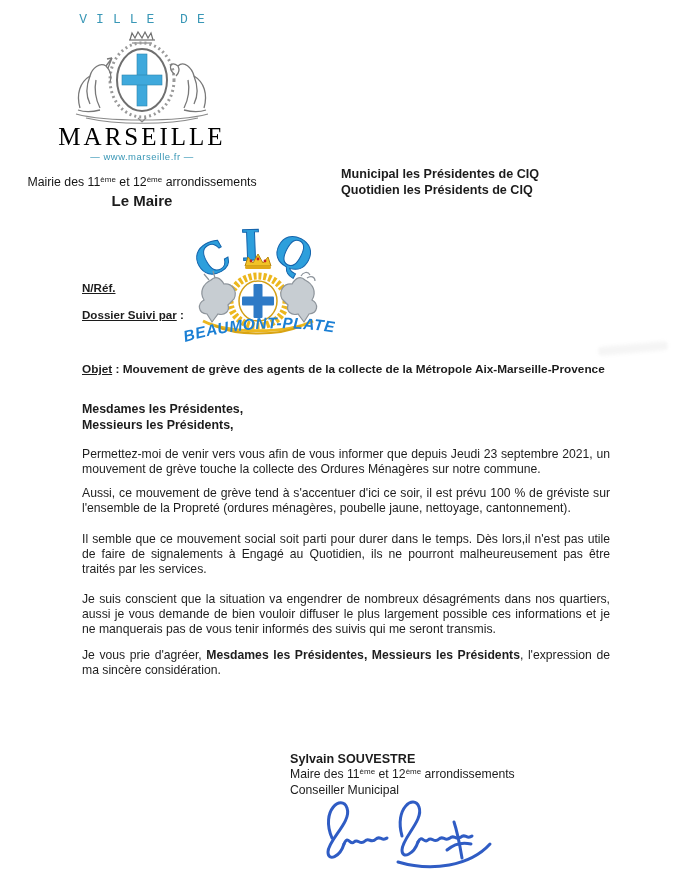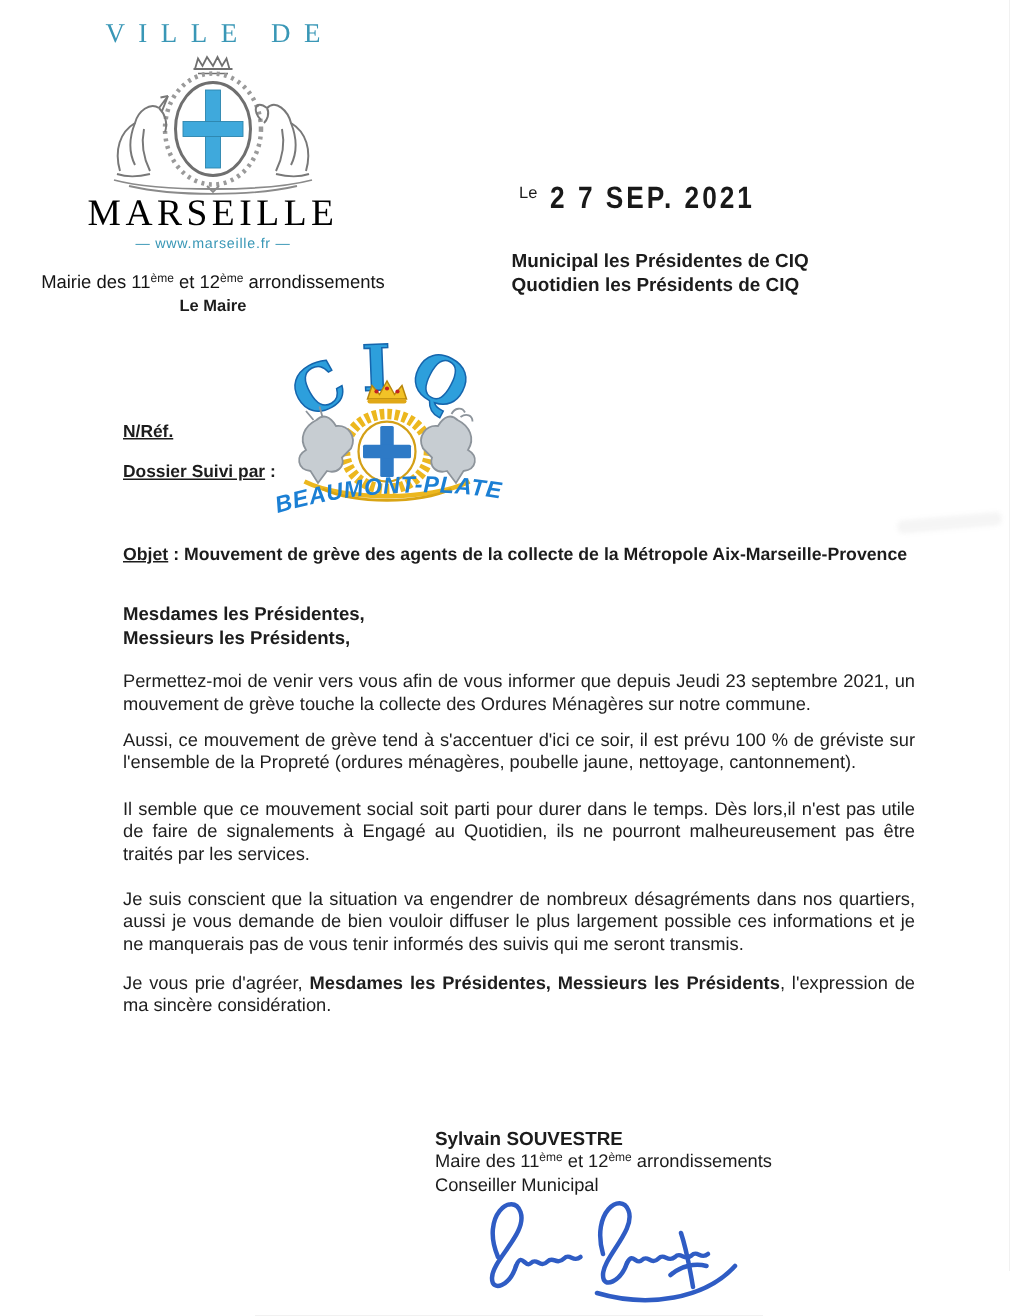--- a/index.html
+++ b/index.html
@@ -4,31 +4,31 @@
 <style>
   html,body { margin:0; padding:0; background:#e8e8e8; }
   .page {
     position:relative; width:673px; height:877px; margin:0 auto;
     background:#ffffff; overflow:hidden;
     font-family:"Liberation Sans", sans-serif; color:#1c1c1c;
   }
   
   .ms-header { position:absolute; left:18px; top:12px; width:248px; text-align:center; }
   .ville-de {
-    font-family:Liberation Serif, serif; font-size:18px; letter-spacing:9px;
+    font-family:Liberation Mono, monospace; font-size:13px; letter-spacing:9px;
     color:#3997b6; padding-left:9px; white-space:nowrap;
   }
   .ms-arms { display:block; margin:1px auto 0 auto; }
   .ms-name {
     font-family:"Liberation Serif", serif; font-size:25px; letter-spacing:3px;
     color:#000000; line-height:26px; white-space:nowrap;
   }
   .ms-web { font-size:9.5px; color:#3997b6; margin-top:1px; letter-spacing:0.5px; }
   .ms-office { font-size:12.3px; color:#151515; margin-top:13px; white-space:nowrap; }
-  .ms-role { font-size:11px; font-weight:bold; margin-top:3px; }
+  .ms-role { font-size:15px; font-weight:bold; margin-top:3px; }
   .sup { font-size:8px; position:relative; top:-4px; }
   
   .date-line { position:absolute; left:346px; top:122px; white-space:nowrap; }
   .date-prefix { font-size:11px; vertical-align:6px; }
   .date-stamp {
     display:inline-block; font-weight:bold; font-size:17.5px; letter-spacing:2px;
     transform:scaleY(1.18); transform-origin:left center; color:#191919; margin-left:4px;
     font-family:"Liberation Sans", sans-serif;
   }
   
@@ -106,24 +106,20 @@
         <path d="M84,90 l4,4 4,-4"></path>
       </g>
     </svg>
 
     <div class="ms-name">MARSEILLE</div>
     <div class="ms-web">— www.marseille.fr —</div>
     <div class="ms-office"><span>Mairie des 11</span><span class="sup">ème</span><span> et 12</span><span class="sup">ème</span><span> arrondissements</span></div>
     <div class="ms-role">Le Maire</div>
   </div>
 
-  <div class="date-line">
-    <span class="date-prefix">Le</span>
-    <span class="date-stamp">2 7 SEP. 2021</span>
-  </div>
 
   <div class="addressee">
     <div>Municipal les Présidentes de CIQ</div>
     <div>Quotidien les Présidents de CIQ</div>
   </div>
 
   <svg class="ciq-logo" width="154" height="126" viewBox="0 0 154 126">
     <defs>
       <path id="arcCIQ" d="M16,66 Q77,6 138,66" fill="none"></path>
       <path id="arcBMT" d="M4,118 Q77,97 150,108" fill="none"></path>

